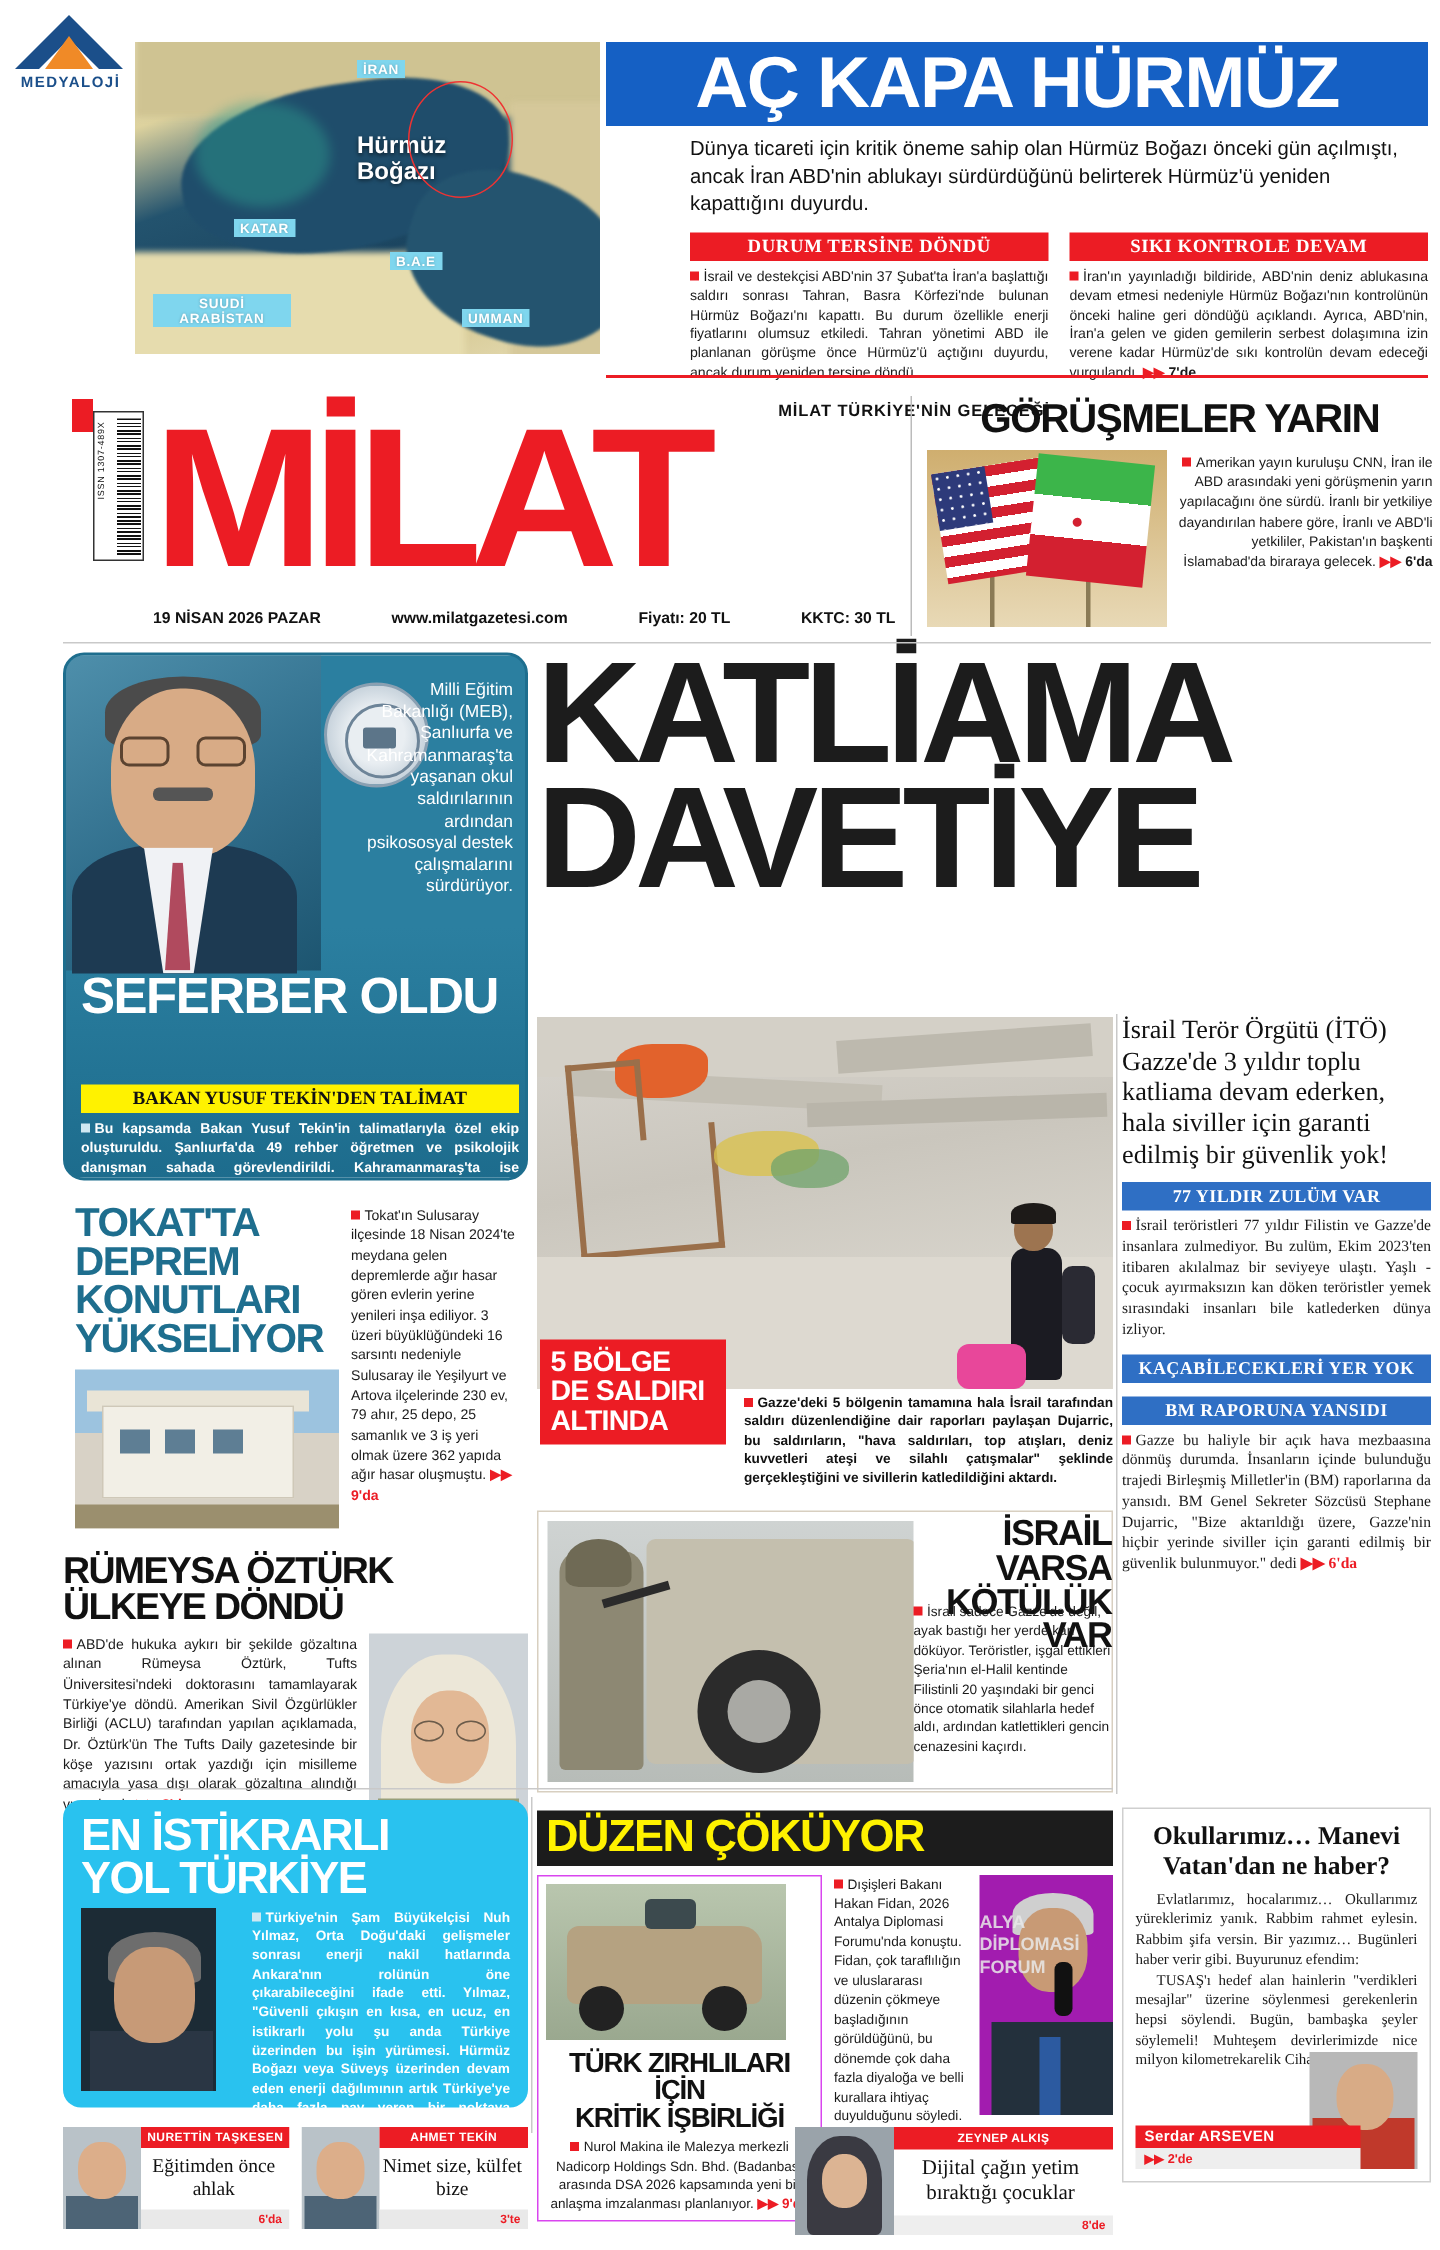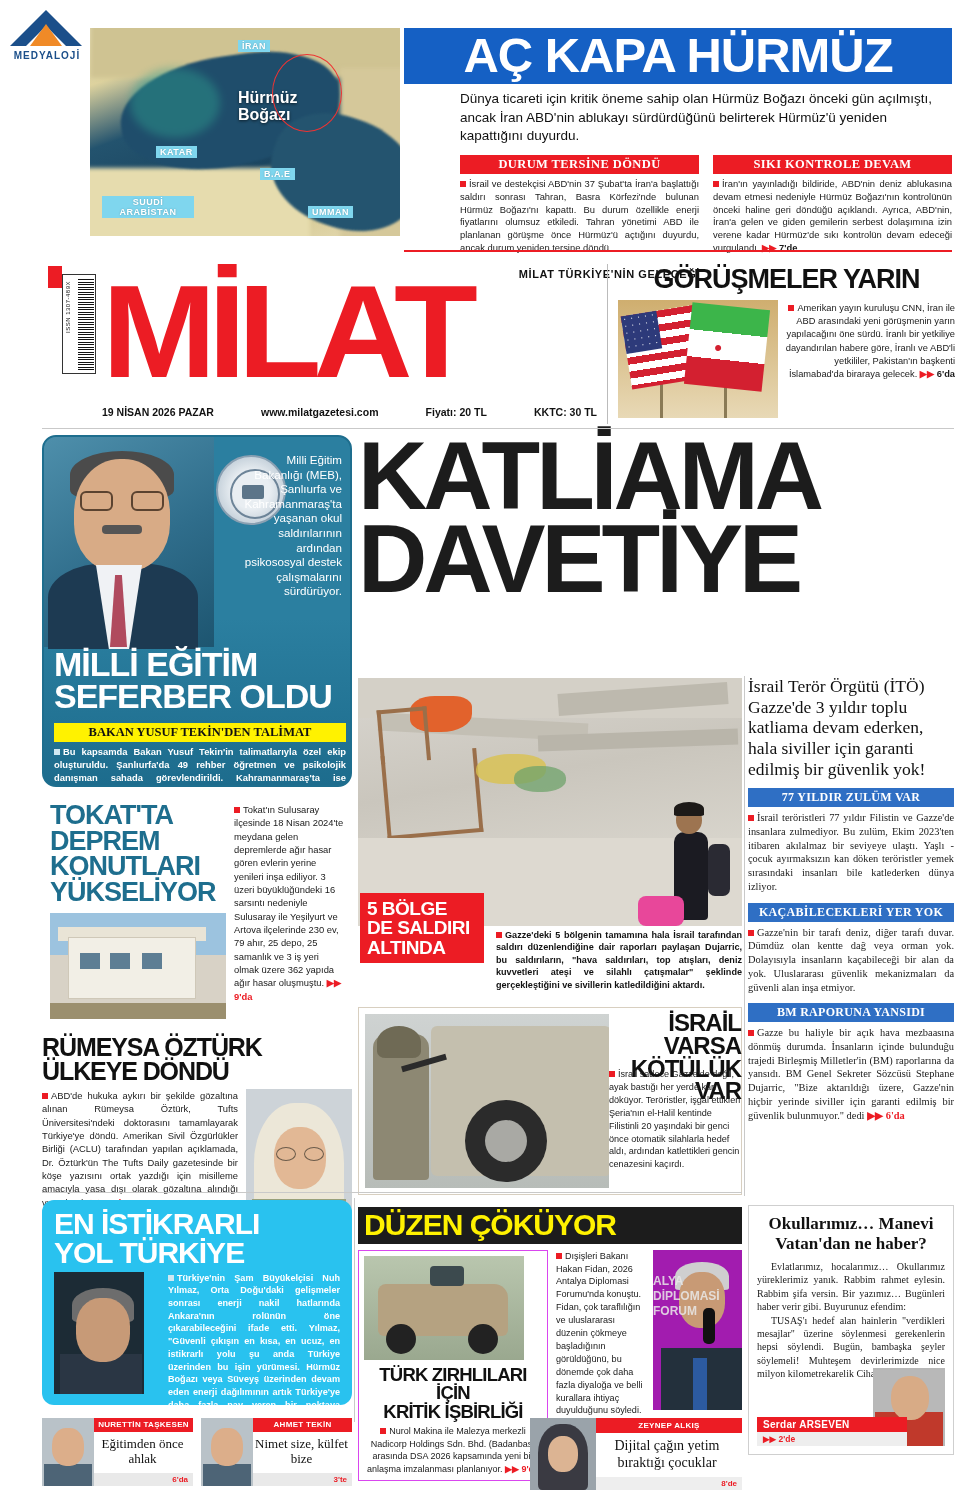--- a/index.html
+++ b/index.html
@@ -339,21 +339,20 @@
           </div>
         <div class="meb-mus"></div>
         <div class="meb-shirt"></div>
         <div class="meb-tie"></div>
       </div>
       <div class="meb-seal">
           <div class="bk"></div>
         </div>
       <div class="meb-lead2">Milli Eğitim Bakanlığı (MEB), Şanlıurfa ve Kahramanmaraş'ta yaşanan okul saldırılarının ardından psikososyal destek çalışmalarını sürdürüyor.</div>
       <div class="meb-head">
-        <div>MİLLİ EĞİTİM</div>
         <div>SEFERBER OLDU</div>
       </div>
       <div class="yellowbar">BAKAN YUSUF TEKİN'DEN TALİMAT</div>
       <div class="meb-body">
         <span class="wsq"></span><span>Bu kapsamda Bakan Yusuf Tekin'in talimatlarıyla özel ekip oluşturuldu. Şanlıurfa'da 49 rehber öğretmen ve psikolojik danışman sahada görevlendirildi. Kahramanmaraş'ta ise amacıyla 70 rehber öğretmen ve psikolojik danışman çalışmalarını sürdürüyor.</span>
         
         
       </div>
     </div>
 
@@ -536,23 +535,20 @@
 
   <div class="rightcol">
     <div class="rc-lead">İsrail Terör Örgütü (İTÖ) Gazze'de 3 yıldır toplu katliama devam ederken, hala siviller için garanti edilmiş bir güvenlik yok!</div>
 
     <div class="bluebar">77 YILDIR ZULÜM VAR</div>
     <div class="rc-body">
       <span class="rsq"></span><span>İsrail teröristleri 77 yıldır Filistin ve Gazze'de insanlara zulmediyor. Bu zulüm, Ekim 2023'ten itibaren akılalmaz bir seviyeye ulaştı. Yaşlı - çocuk ayırmaksızın kan döken teröristler yemek sırasındaki insanları bile katlederken dünya izliyor.</span>
     </div>
 
     <div class="bluebar">KAÇABİLECEKLERİ YER YOK</div>
-    <div class="rc-body">
-      <span class="rsq"></span><span>Gazze'nin bir tarafı deniz, diğer tarafı duvar. Dümdüz olan kentte dağ veya orman yok. Dolayısıyla insanların kaçabileceği bir alan da yok. Uluslararası güvenlik mekanizmaları da güvenli alan inşa etmiyor.</span>
-    </div>
 
     <div class="bluebar">BM RAPORUNA YANSIDI</div>
     <div class="rc-body">
       <span class="rsq"></span><span>Gazze bu haliyle bir açık hava mezbaasına dönmüş durumda. İnsanların içinde bulunduğu trajedi Birleşmiş Milletler'in (BM) raporlarına da yansıdı. BM Genel Sekreter Sözcüsü Stephane Dujarric, "Bize aktarıldığı üzere, Gazze'nin hiçbir yerinde siviller için garanti edilmiş bir güvenlik bulunmuyor." dedi</span>
       <span class="pg">▶▶</span>
       <b class="pg">6'da</b>
     </div>
   </div>
 
   <div class="opinion">

